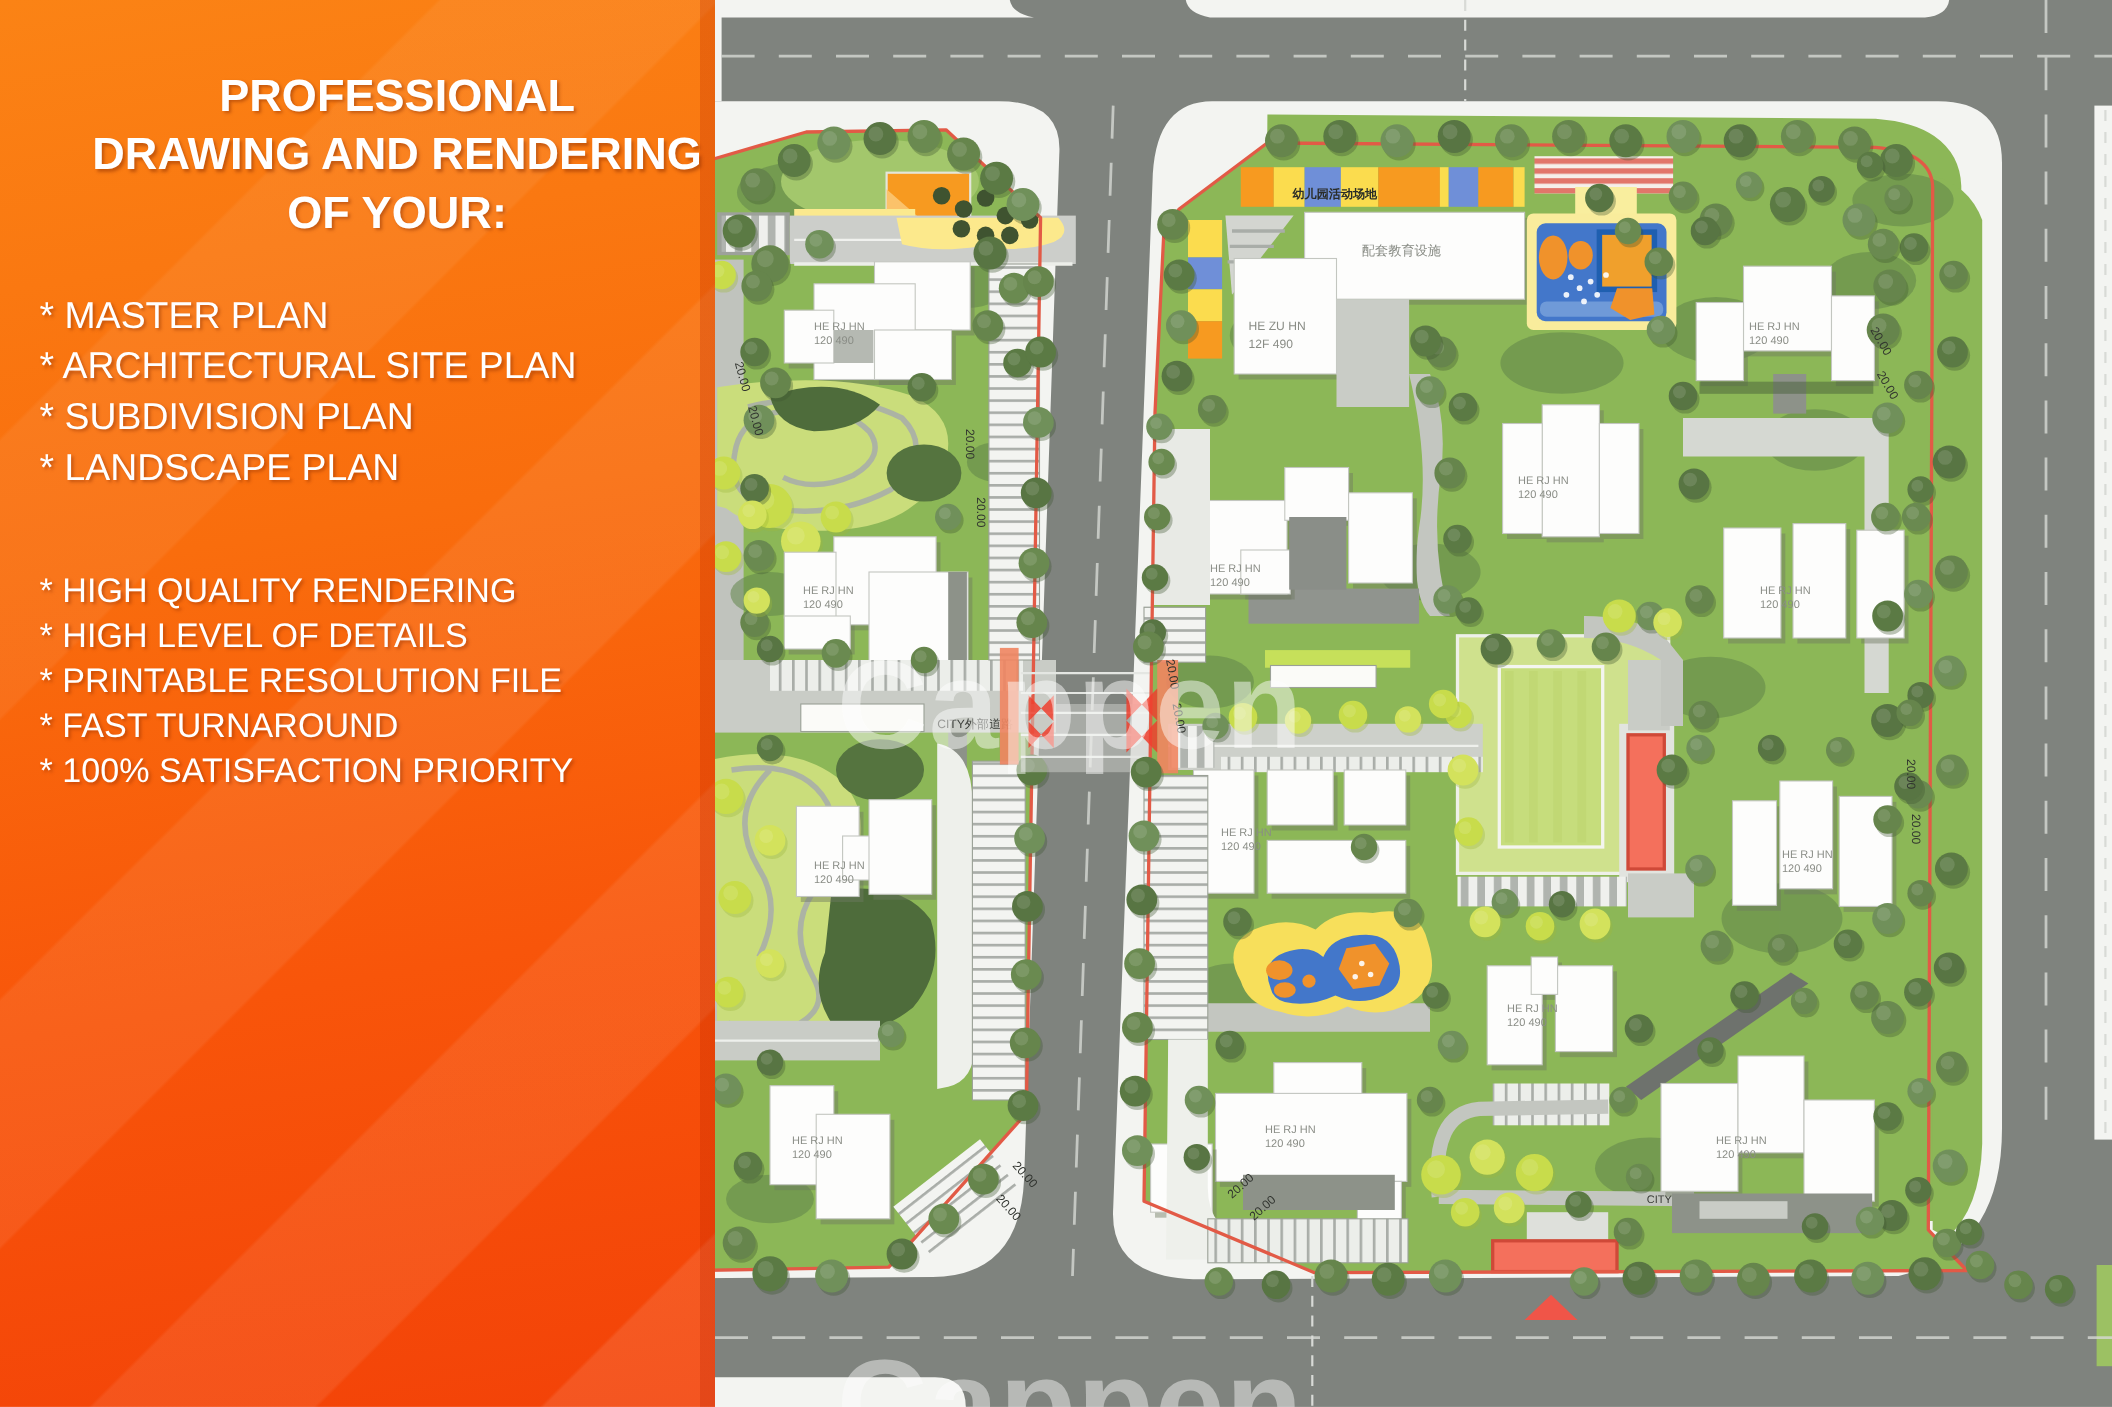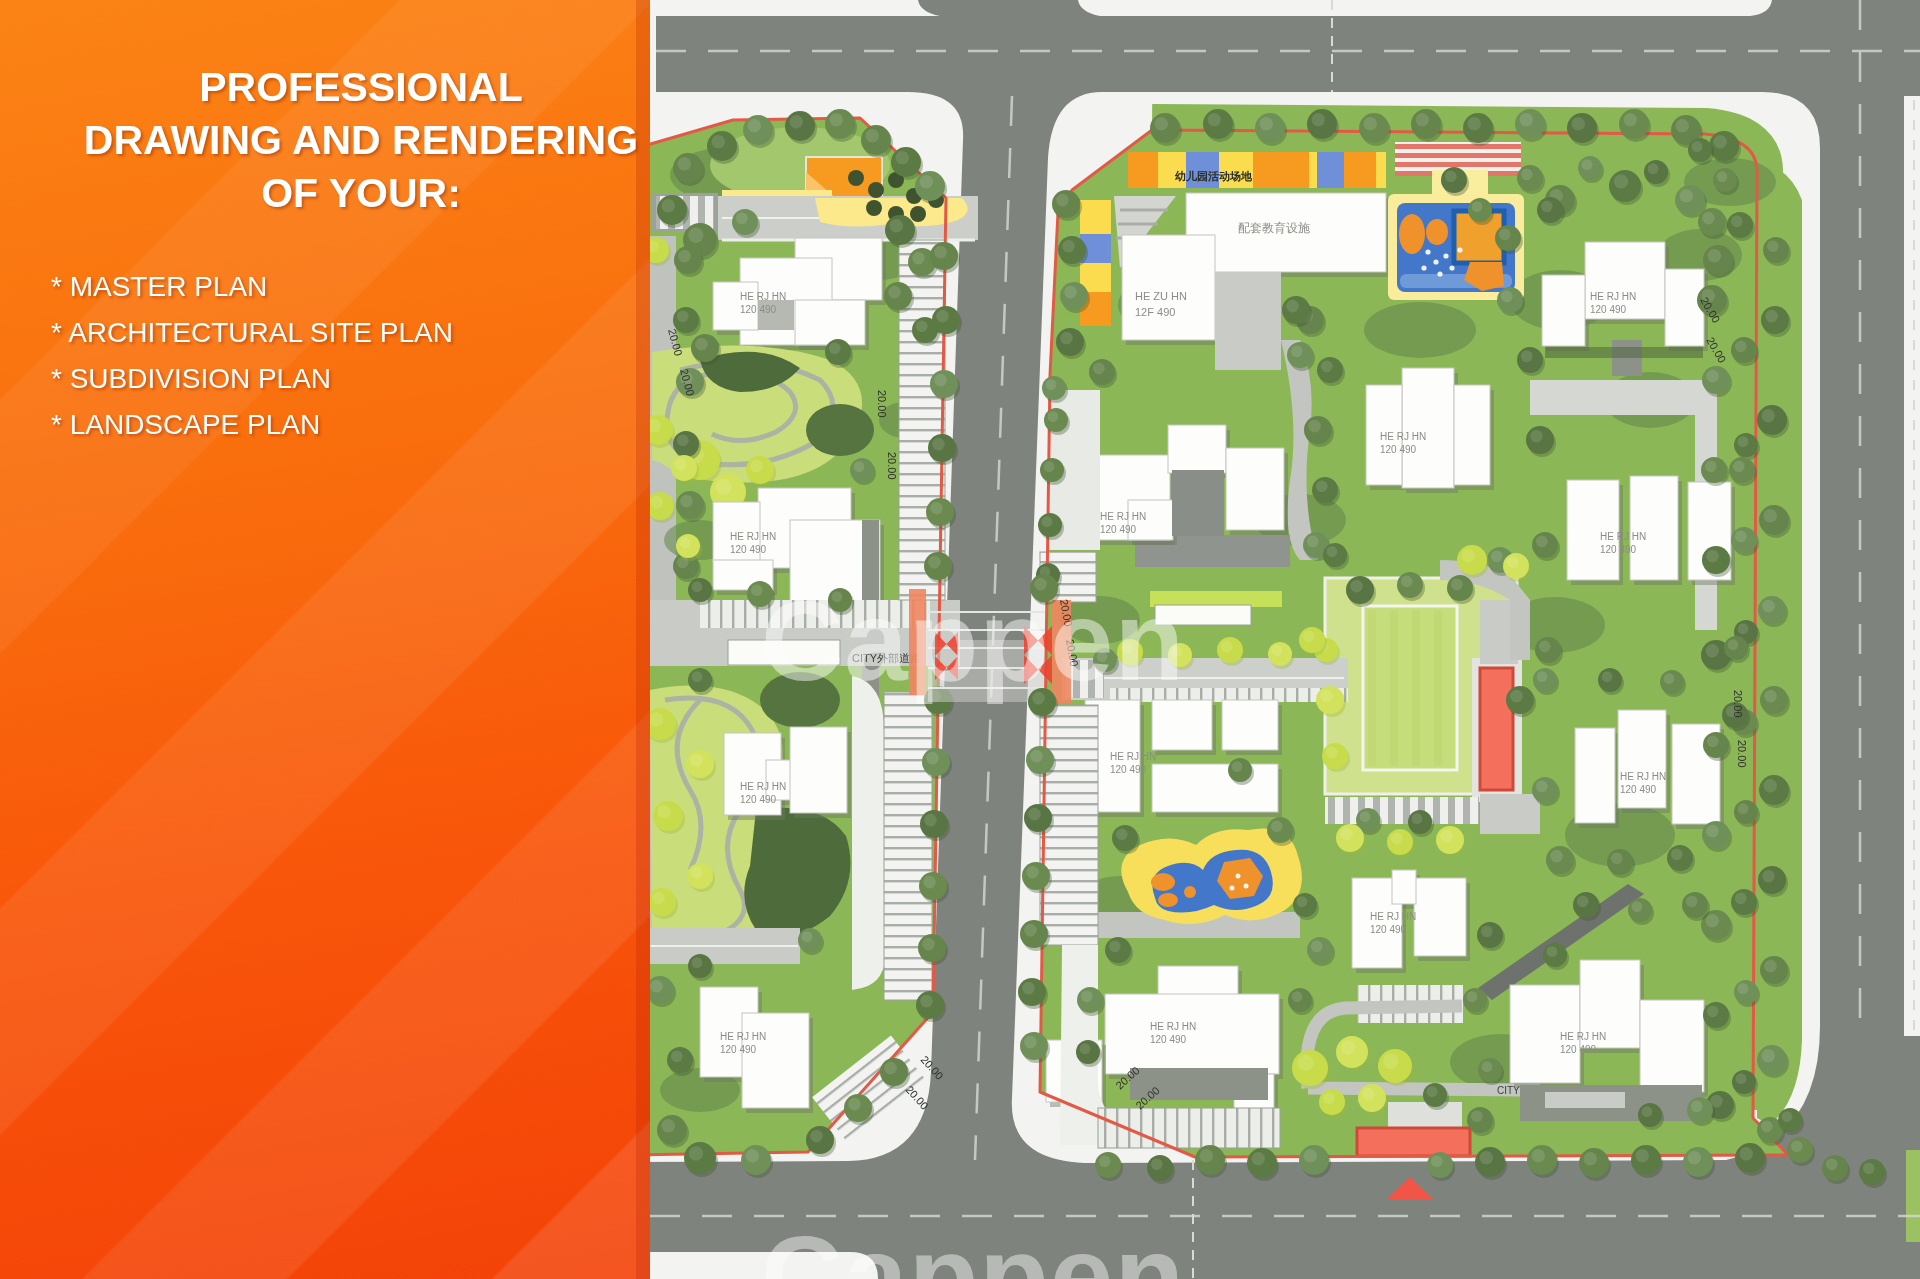--- a/index.html
+++ b/index.html
@@ -14,21 +14,21 @@
         rgba(255,255,255,0.10) 0px, rgba(255,255,255,0.10) 110px, rgba(255,255,255,0.0) 113px,
         rgba(255,255,255,0.0) 255px, rgba(255,255,255,0.08) 258px, rgba(255,255,255,0.08) 400px,
         rgba(255,255,255,0.0) 403px, rgba(255,255,255,0.0) 560px, rgba(255,255,255,0.07) 563px,
         rgba(255,255,255,0.07) 720px, rgba(255,255,255,0.0) 723px, rgba(255,255,255,0.0) 900px,
         rgba(255,255,255,0.06) 903px, rgba(255,255,255,0.06) 1080px, rgba(255,255,255,0.0) 1083px),
       linear-gradient(170deg, #fb8315 0%, #f96d0d 38%, #f8550a 68%, #f34208 100%);
     color:#fff;
   }
   .hdr { position:absolute; left:0; width:722px; text-align:center; font-weight:bold;
          font-size:41px; line-height:53px; text-shadow:2px 2px 3px rgba(130,40,0,0.45); }
-  .list { position:absolute; left:51px; font-size:28px; line-height:46px; white-space:pre;
+  .list { position:absolute; left:36px; font-size:34px; line-height:46px; white-space:pre;
           text-shadow:2px 2px 3px rgba(130,40,0,0.45); }
   .list2 { position:absolute; left:36px; font-size:31px; line-height:41px; white-space:pre;
           text-shadow:2px 2px 3px rgba(130,40,0,0.45); }
   .big { position:absolute; left:0; width:650px; text-align:center; font-weight:bold;
          font-size:49px; line-height:66px; text-shadow:2px 2px 4px rgba(130,40,0,0.5); }
 </style>
 </head>
 <body>
 <div id="canvas">
 
@@ -1299,15 +1299,20 @@
 
   <div id="panel">
 
     <div class="hdr" style="top:61px;">PROFESSIONAL<br>DRAWING AND RENDERING<br>OF YOUR:</div>
 
     <div class="list" style="top:264px;">* MASTER PLAN
 * ARCHITECTURAL SITE PLAN
 * SUBDIVISION PLAN
 * LANDSCAPE PLAN</div>
 
+    <div class="list2" style="top:516px;">* HIGH QUALITY RENDERING
+* HIGH LEVEL OF DETAILS
+* PRINTABLE RESOLUTION FILE
+* FAST TURNAROUND
+* 100% SATISFACTION PRIORITY</div>
 
   </div>
 </div>
 
 </body></html>

